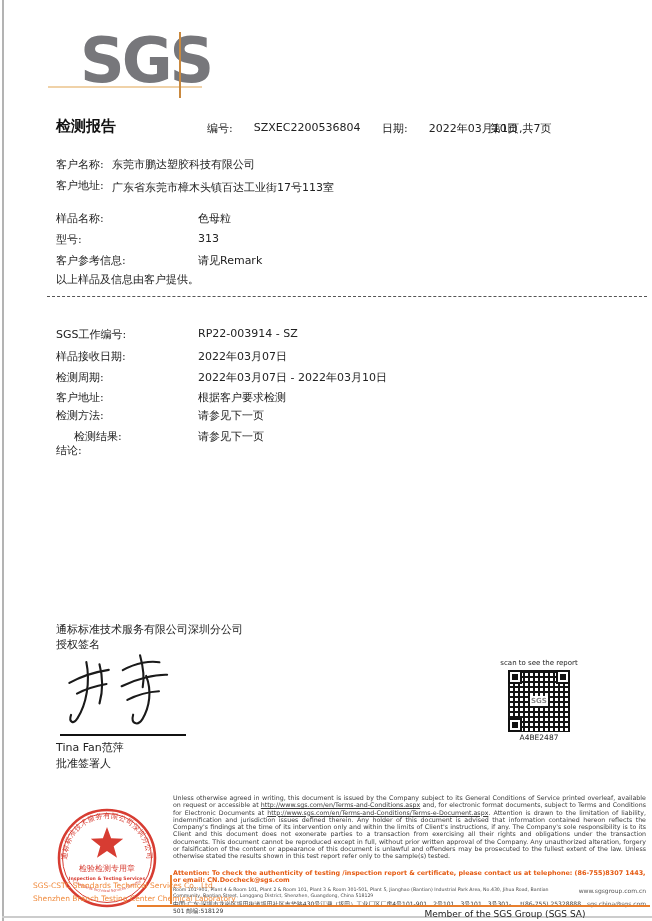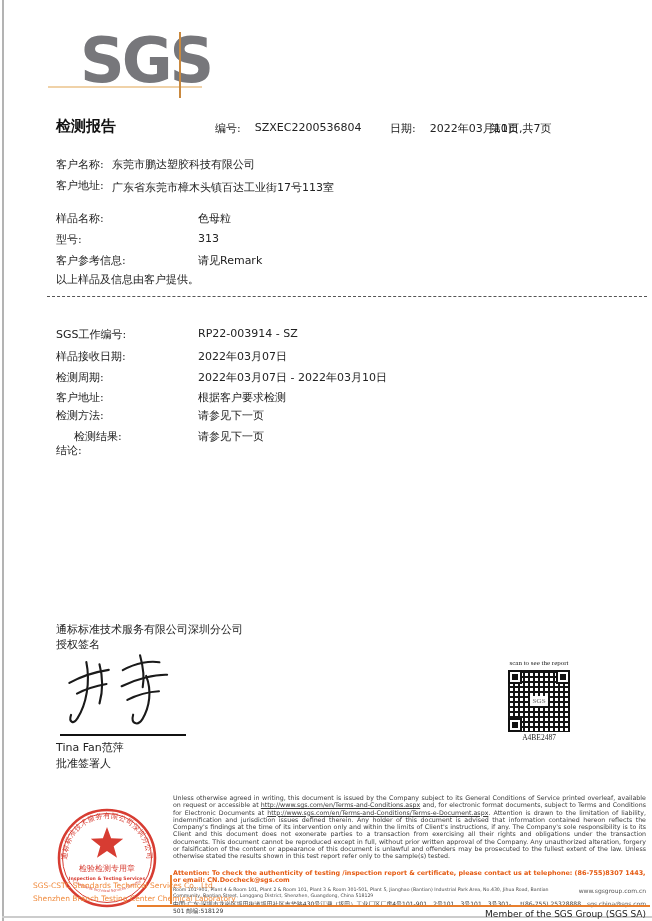--- a/index.html
+++ b/index.html
@@ -9,28 +9,28 @@
   .abs { position:absolute; }
   .edge-l { left:2px; top:0; width:2px; height:921px; background:#b3b3b3; }
   .edge-b { left:2px; top:916px; width:650px; height:2px; background:#cccccc; }
 
   .logo { left:80px; top:30px; font-size:62px; font-weight:bold; letter-spacing:-3px; color:#77777b; line-height:1; }
   .mark-h { left:48px; top:86px; width:154px; height:2px; background:#f0d2a8; }
   .mark-v { left:179px; top:32px; width:2px; height:66px; background:#c9893f; }
 
   .title { font-size:15px; font-weight:bold; color:#111; }
   .t11 { font-size:11px; color:#222; white-space:nowrap; }
-  .pair { display:flex; gap:14px;margin-left:8px; }
+  .pair { display:flex; gap:21px; }
   .dash { left:47px; top:296px; width:600px; border-top:1.5px dashed #555; }
 
   .concl { left:198px; top:449px; width:444px; font-size:11px; line-height:1.55; color:#222; }
 
   .sigline { left:60px; top:734px; width:126px; height:2px; background:#111; }
 
-  .qrwrap { left:493px; top:659px; width:92px; text-align:center;font-family:Liberation Serif, serif; }
+  .qrwrap { left:493px; top:659px; width:92px; text-align:center; }
   .qrcap { font-size:7px; color:#222; }
   .qr { position:relative; margin:3px auto 0; width:62px; height:62px; background:
         repeating-linear-gradient(90deg,#141414 0 2px,transparent 2px 5px),
         repeating-linear-gradient(0deg,#141414 0 2px,transparent 2px 5px);
         background-position:0 0,1px 1px; }
   .finder { position:absolute; width:14px; height:14px; border:2px solid #111; background:#fff; }
   .finder>div { width:6px; height:6px; background:#111; margin:2px; }
   .f-tl { left:0; top:0; } .f-tr { right:0; top:0; } .f-bl { left:0; bottom:0; }
   .qrlogo { position:absolute; left:22px; top:26px; width:18px; height:10px; background:#fff;
             font-size:7px; font-weight:bold; color:#888; line-height:10px; text-align:center; }
@@ -45,21 +45,21 @@
   .attn { margin-top:10px; font-size:6.4px; line-height:7.2px; font-weight:bold; color:#e55a11; }
   .addr-en { margin-top:3px; display:flex; align-items:flex-start; }
   .addr-en .a { flex:1; font-size:4.7px; line-height:5.6px; color:#4a4a4a; padding-right:4px; }
   .addr-en .w { font-size:6px; color:#555; white-space:nowrap; }
   .addr-cn { display:flex; align-items:flex-start; margin-top:2px; }
   .addr-cn .a { flex:1; font-size:6px; line-height:7px; color:#333; padding-right:4px; }
   .addr-cn .p { font-size:6px; color:#444; white-space:nowrap; margin-right:6px; }
   .addr-cn .e { font-size:6px; color:#555; white-space:nowrap; }
   .ovline { left:170px; top:875px; width:2px; height:29px; background:#e87f2e; }
   .ohline { left:137px; top:905px; width:513px; height:2px; background:#e87f2e; }
-  .member { left:380px; top:909px; width:266px; text-align:right; font-size:9px; color:#222; }
+  .member { left:372px; top:909px; width:266px; text-align:center; font-size:9px; color:#222; }
 </style>
 </head>
 <body>
 
 <div class="page">
   <div class="abs edge-l"></div>
   <div class="abs edge-b"></div>
 
   <div class="abs logo">SGS</div>
   <div class="abs mark-h"></div>

